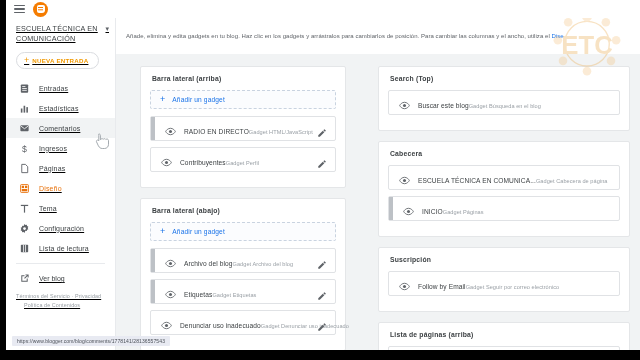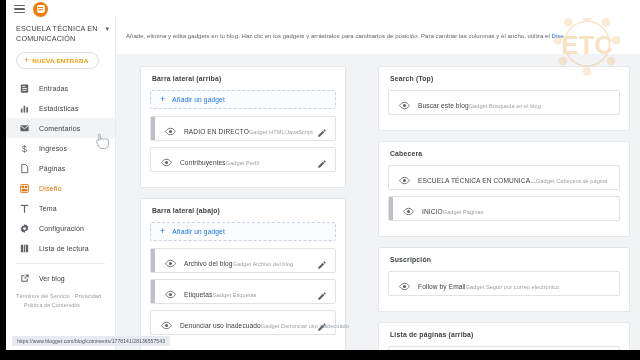--- a/index.html
+++ b/index.html
@@ -30,20 +30,21 @@
   }
   .blogger-logo b::after{
     content:"";position:absolute;left:1.7px;top:2px;width:4.5px;height:1.2px;
     background:#f57c00;box-shadow:0 2.3px 0 #f57c00;
   }
   
   .sidebar{
     position:absolute;left:0;top:18px;width:110px;height:332px;
     background:#fff;border-right:1px solid #e8eaed;box-sizing:border-box;
     z-index:5;
+    text-decoration:underline;
   }
   .blogtitle-row{
     display:flex;align-items:flex-start;padding:6px 6px 2px 10px;gap:4px;
   }
   .blogtitle{
     font-size:7.2px;line-height:10px;color:#3c4043;letter-spacing:.2px;
     flex:1;
   }
   .caret{
     font-size:7px;color:#5f6368;line-height:9px;cursor:pointer;

